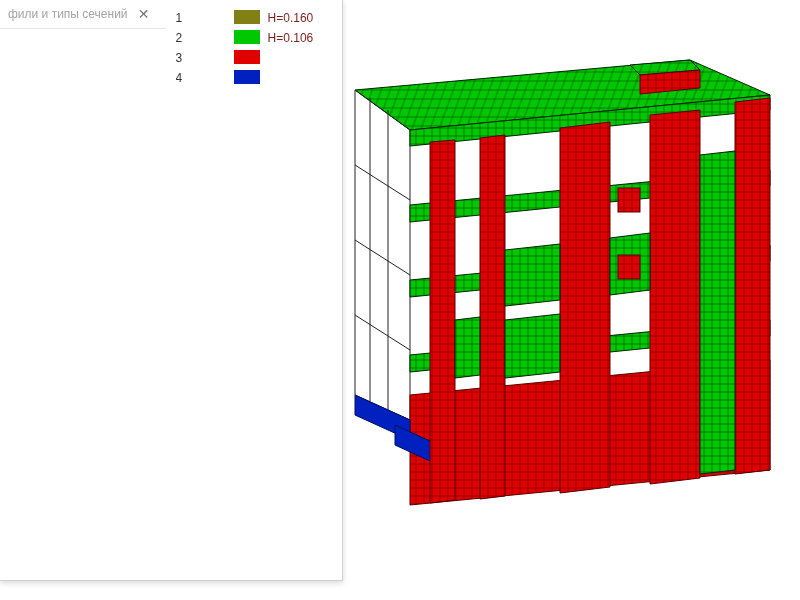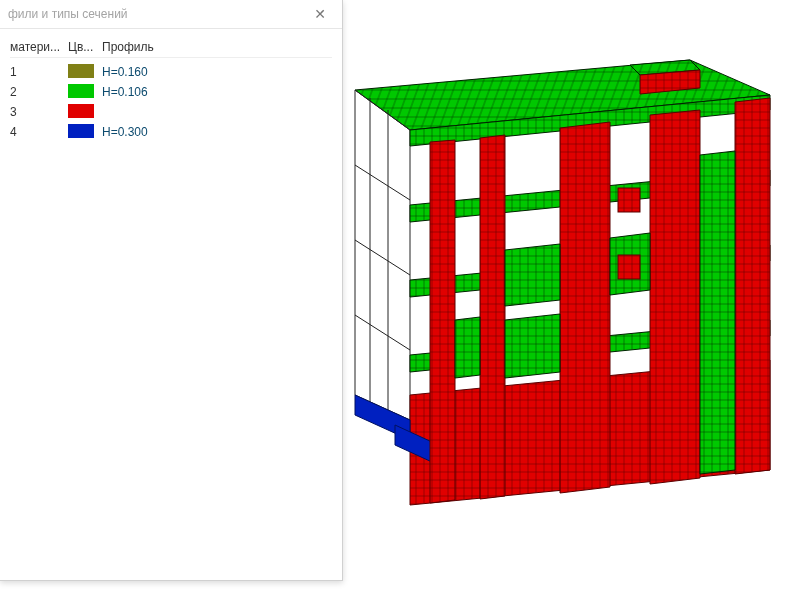--- a/index.html
+++ b/index.html
@@ -28,21 +28,21 @@
     position: absolute;
     left: 0;
     top: 0;
     width: 342px;
     height: 580px;
     background: #ffffff;
     border-right: 1px solid #d0d0d0;
     border-bottom: 1px solid #d0d0d0;
     box-shadow: 0 2px 6px rgba(0,0,0,0.15);
     display: flex;
-    flex-direction: column;
+    flex-direction: row;
   }
   .titlebar {
     height: 28px;
     display: flex;
     align-items: center;
     padding: 0 6px 0 8px;
     color: #a4a4a4;
     border-bottom: 1px solid #e6e6e6;
   }
   .titlebar .title {
@@ -75,21 +75,21 @@
   }
   .col-mat { width: 58px; overflow: hidden; white-space: nowrap; }
   .col-color { width: 34px; overflow: hidden; white-space: nowrap; }
   .col-profile { flex: 1; }
   .swatch {
     width: 26px;
     height: 14px;
     display: inline-block;
   }
   .grid-row .col-mat { color: #333; }
-  .grid-row .col-profile { color: #0c4a6e; }
+  .grid-row .col-profile { color: #7f1d1d; }
 </style>
 </head>
 <body>
 
 <div class="viewport">
 
   <svg class="model-canvas" viewBox="0 0 800 600">
     <defs>
       <pattern id="meshG" width="8" height="8" patternUnits="userSpaceOnUse">
         <rect width="8" height="8" fill="#00c800"></rect>
@@ -153,41 +153,35 @@
 
   <div class="panel">
     <div class="titlebar">
       <span class="title">фили и типы сечений</span>
       <div class="close">
         <span>✕</span>
       </div>
     </div>
 
     <div class="grid">
-      <div class="grid-header">
-        <div class="col-mat">матери...</div>
-        <div class="col-color">Цв...</div>
-        <div class="col-profile">Профиль</div>
-      </div>
 
       <div class="grid-row">
         <div class="col-mat">1</div>
         <div class="col-color"><span class="swatch" style="background:#808016"></span></div>
         <div class="col-profile">H=0.160</div>
       </div>
       <div class="grid-row">
         <div class="col-mat">2</div>
         <div class="col-color"><span class="swatch" style="background:#00c800"></span></div>
         <div class="col-profile">H=0.106</div>
       </div>
       <div class="grid-row">
         <div class="col-mat">3</div>
         <div class="col-color"><span class="swatch" style="background:#e00000"></span></div>
       </div>
       <div class="grid-row">
         <div class="col-mat">4</div>
         <div class="col-color"><span class="swatch" style="background:#0020c0"></span></div>
-        <div class="col-profile">H=0.300</div>
       </div>
     </div>
   </div>
 
 </div>
 
 </body></html>

